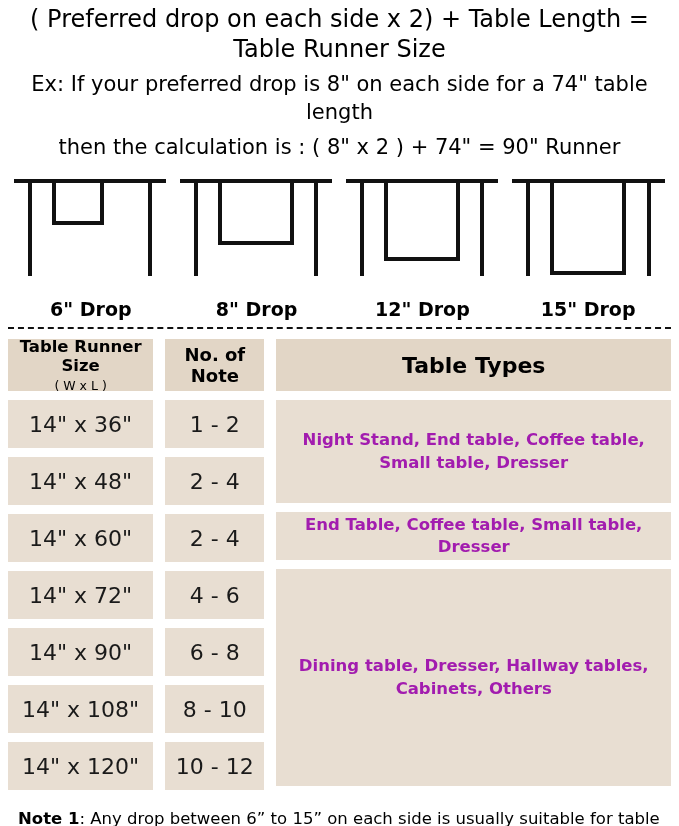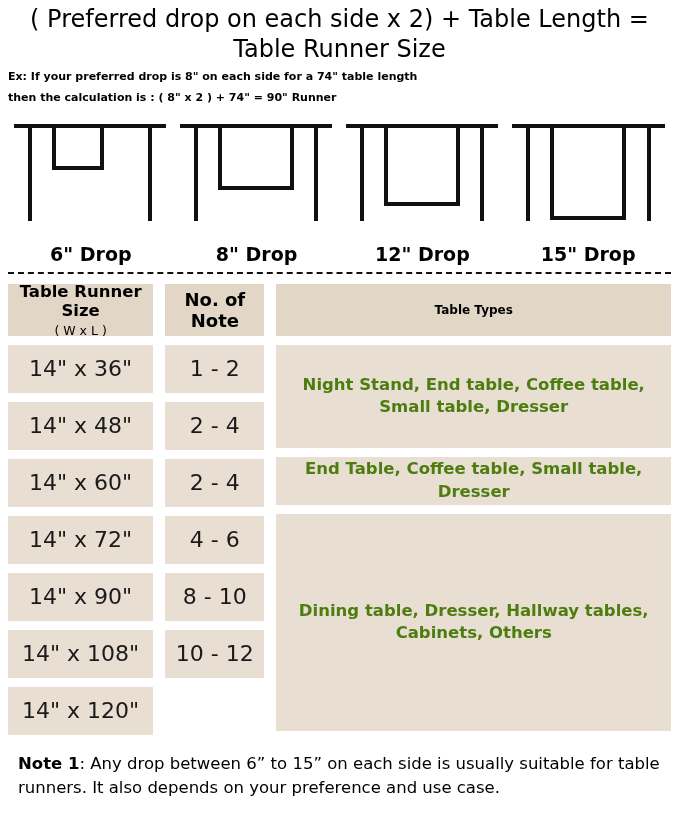--- a/index.html
+++ b/index.html
@@ -32,23 +32,23 @@
     line-height: 1.1;
   }
   .formula {
     text-align: center;
     font-size: 24px;
     font-weight: 400;
     margin: 4px 0 2px 0;
     line-height: 1.25;
   }
   .example {
-    text-align: left;
-    font-size: 11px;
-    font-weight: 700;
+    text-align: center;
+    font-size: 21px;
+    font-weight: 400;
     margin: 6px 0 0 0;
     line-height: 1.35;
   }
 
   
   .diagram-wrap {
     margin-top: 10px;
     position: relative;
     height: 125px;
   }
@@ -91,34 +91,34 @@
     justify-content: center;
     text-align: center;
   }
   .head {
     background: #e2d6c6;
     font-weight: 700;
   }
   .head-runner { height: 52px; font-size: 16.5px; }
   .head-runner .sub { font-weight: 400; font-size: 12.5px; margin-top: 3px;}
   .head-seats { height: 52px; font-size: 18px; }
-  .head-types { height: 52px; font-size: 12px; }
+  .head-types { height: 52px; font-size: 22px; }
 
   .runner-cell, .seats-cell {
     height: 48px;
     font-size: 22px;
     font-weight: 400;
     color: #1a1a1a;
   }
   .types-cell {
     font-size: 16.5px;
     font-weight: 700;
     line-height: 1.35;
     padding: 8px 10px;
-    color: #4d7c0f;
+    color: #a21caf;
   }
   .types-1 { height: 103px; }
   .types-2 { height: 48px; }
   .types-3 { height: 217px; }
 
   
   .notes {
     margin-top: 8px;
     font-size: 16.5px;
     line-height: 1.45;
@@ -187,20 +187,21 @@
       <div class="cell runner-cell">14" x 108"</div>
       <div class="cell runner-cell">14" x 120"</div>
     </div>
 
     <div class="col-seats">
       <div class="cell head head-seats">No. of Note</div>
       <div class="cell seats-cell">1 - 2</div>
       <div class="cell seats-cell">2 - 4</div>
       <div class="cell seats-cell">2 - 4</div>
       <div class="cell seats-cell">4 - 6</div>
+      <div class="cell seats-cell">6 - 8</div>
       <div class="cell seats-cell">8 - 10</div>
       <div class="cell seats-cell">10 - 12</div>
     </div>
 
     <div class="col-types">
       <div class="cell head head-types">Table Types</div>
       <div class="cell types-cell types-1">Night Stand, End table, Coffee table, Small table, Dresser</div>
       <div class="cell types-cell types-2">End Table, Coffee table, Small table, Dresser</div>
       <div class="cell types-cell types-3">Dining table, Dresser, Hallway tables, Cabinets, Others</div>
     </div>

